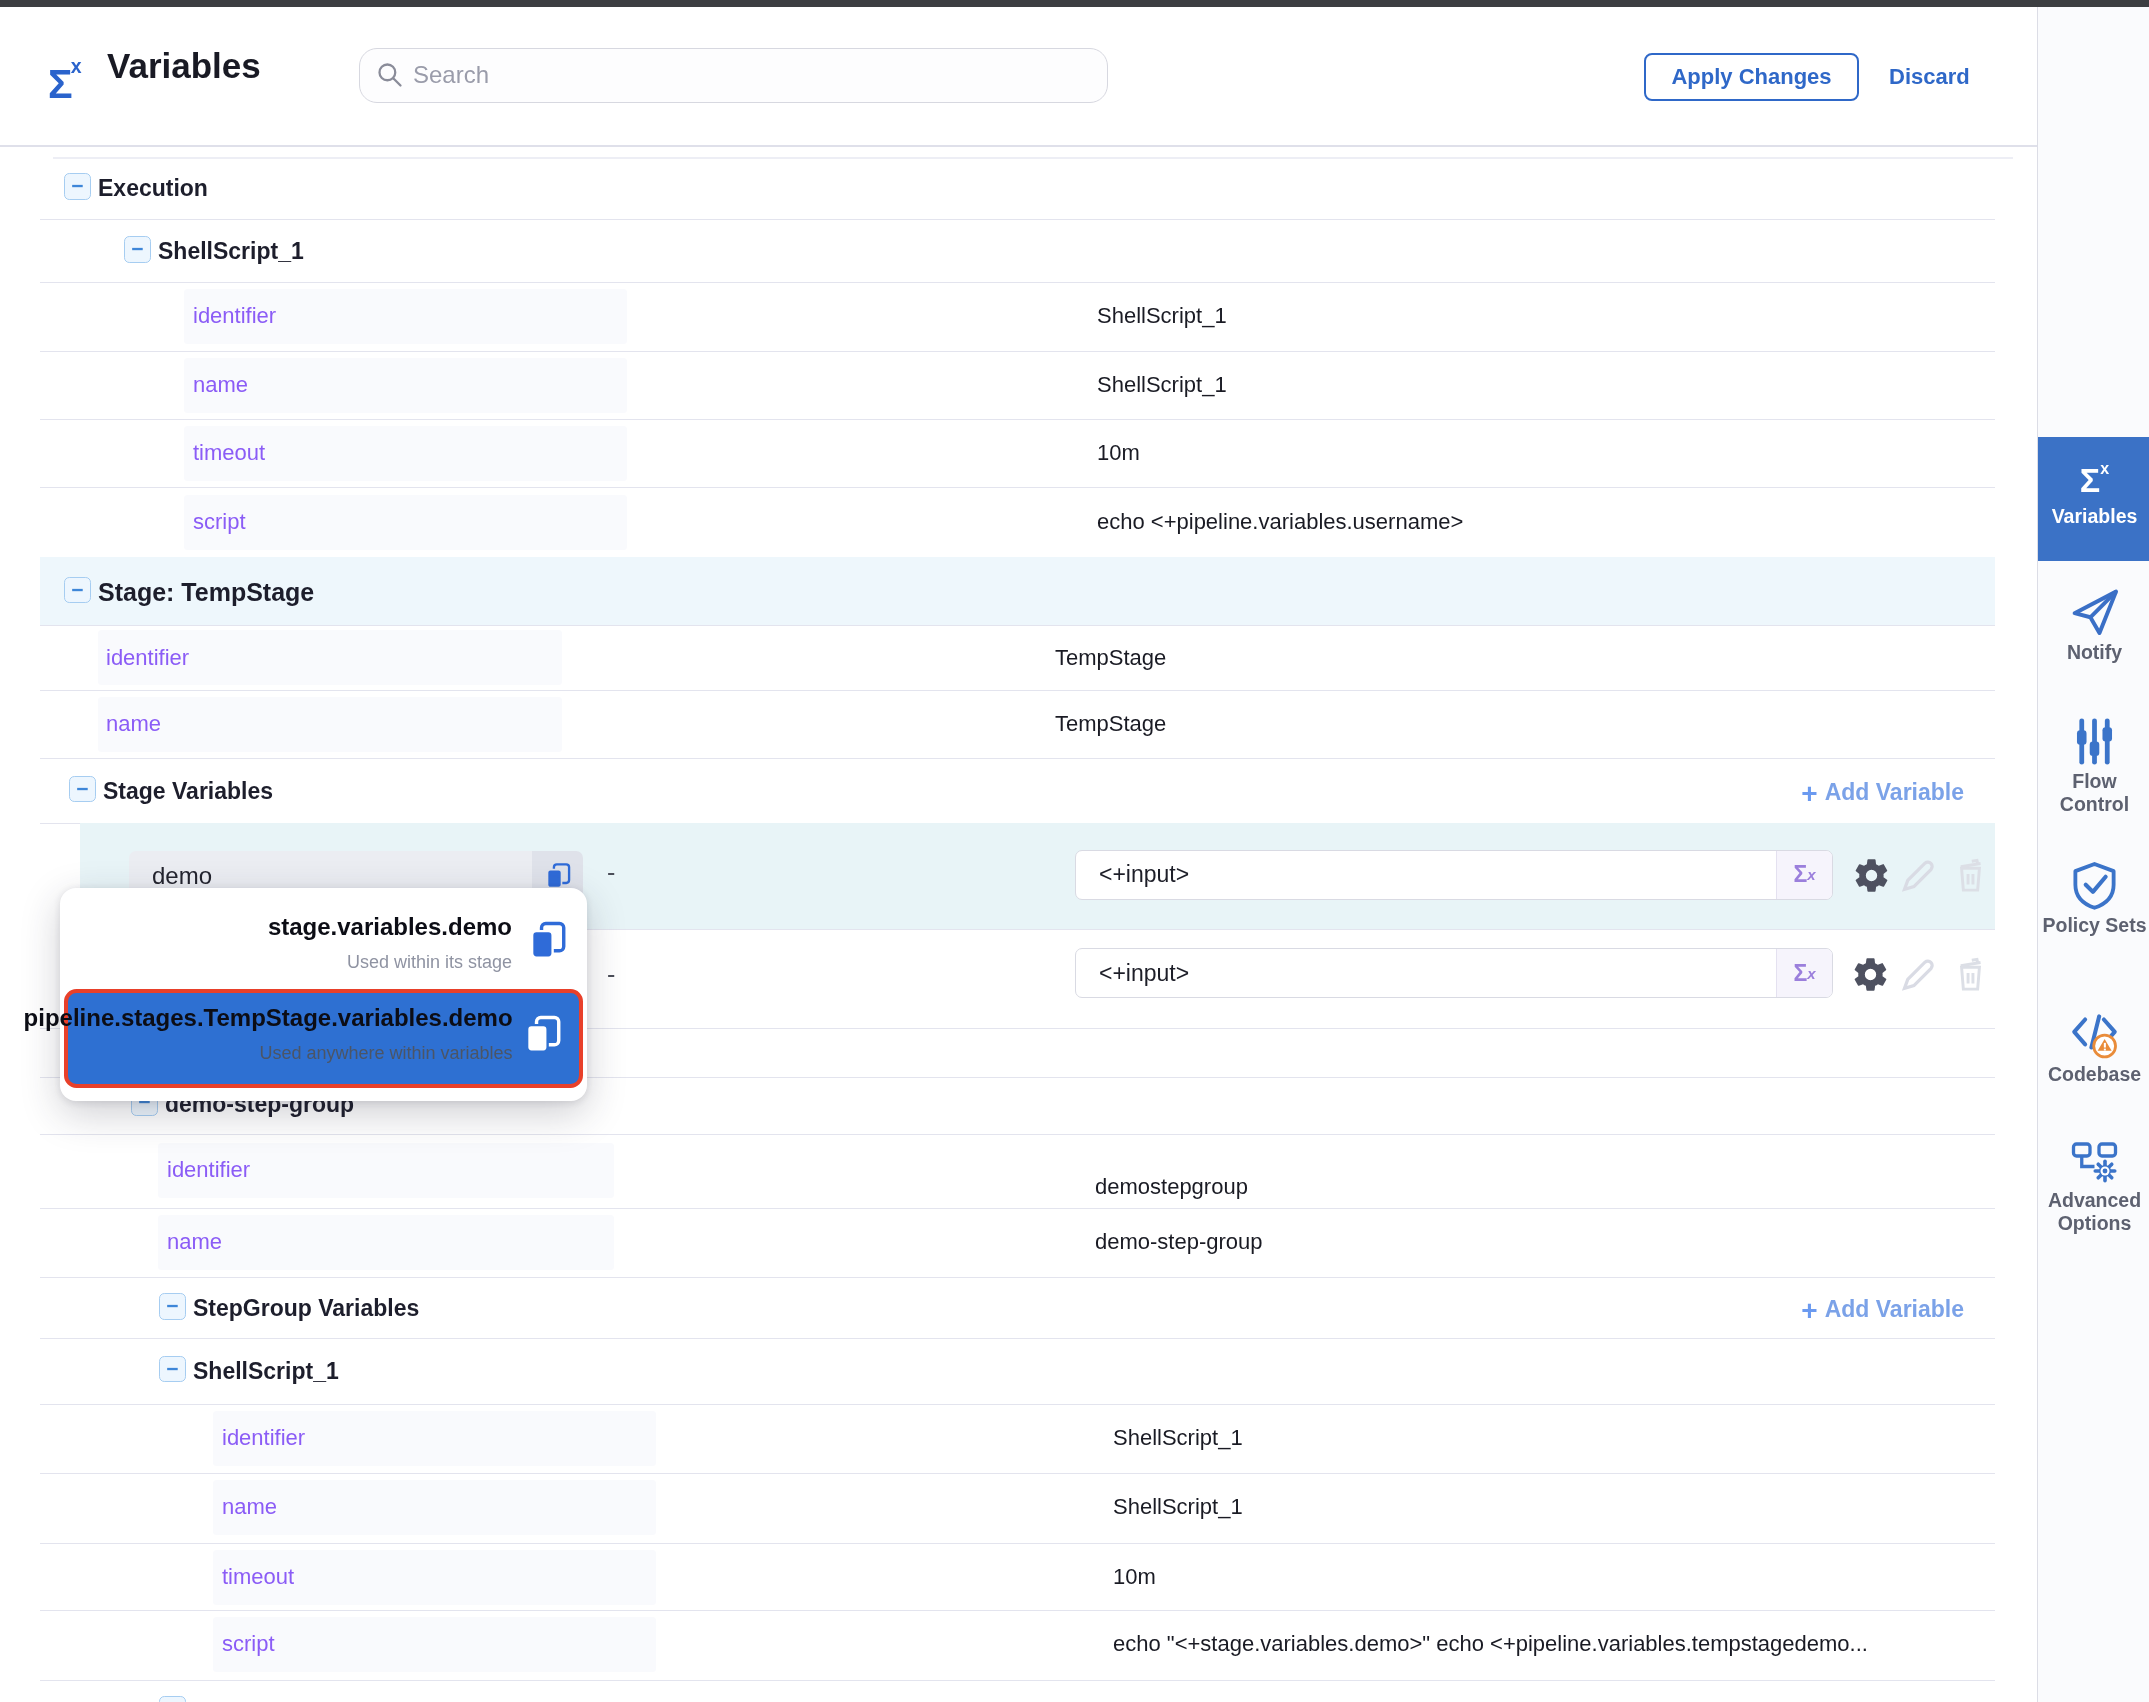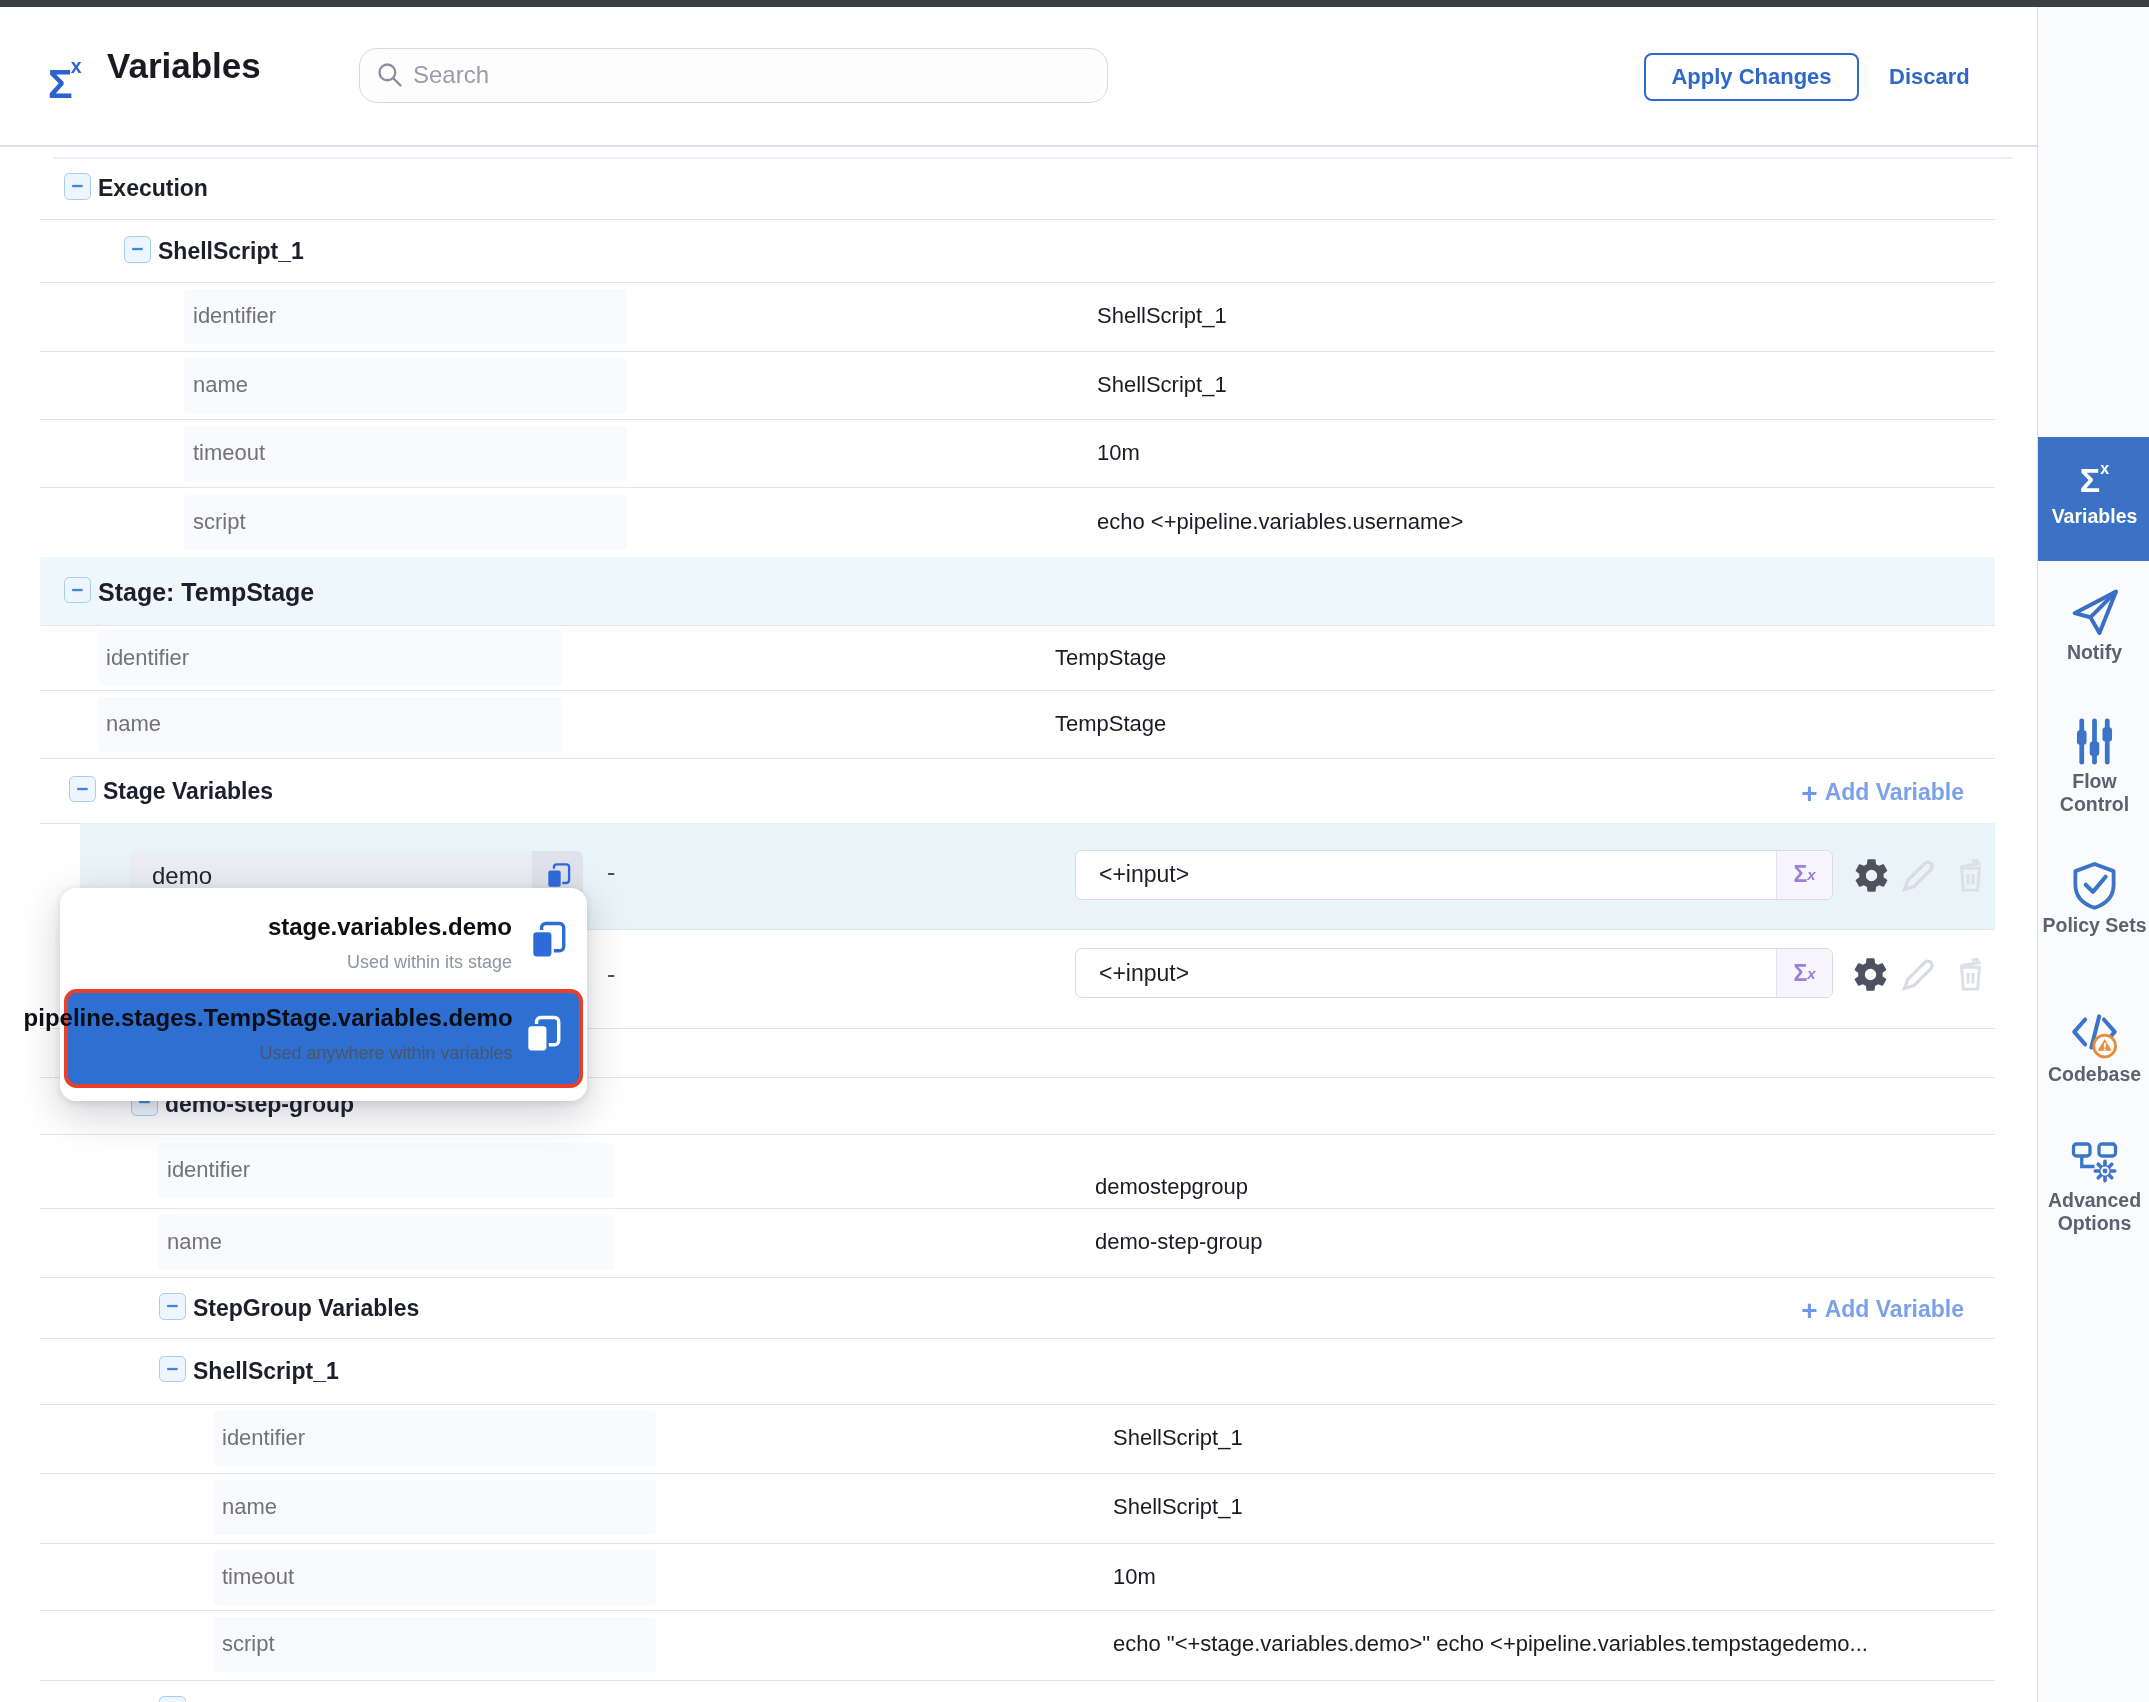--- a/index.html
+++ b/index.html
@@ -20,21 +20,21 @@
   #apply-btn{left:1644px;top:53px;width:211px;height:44px;border:2.2px solid #2f68c8;border-radius:8px;background:#fff;
              color:#2f68c8;font-size:22px;font-weight:700;display:flex;align-items:center;justify-content:center;cursor:pointer;}
   #discard-link{left:1889px;top:64px;font-size:22px;font-weight:600;color:#2f68c8;cursor:pointer;}
   #hdr-divider{left:0;top:145px;width:2037px;height:1.8px;background:#dfe0ea;}
   #hdr-divider2{left:53px;top:157px;width:1960px;height:1.8px;background:#edeef5;}
   
   .row{position:absolute;left:40px;width:1955px;border-bottom:0.9px solid #e3e4ee;}
   .minus{position:absolute;width:26.6px;height:26.6px;border:1.8px solid #a6cdf1;border-radius:5.3px;background:#edf6fe;
          color:#3e86d8;font-size:21px;line-height:24px;text-align:center;box-sizing:border-box;cursor:pointer;font-weight:700;}
   .hdrtxt{position:absolute;font-size:23px;font-weight:700;color:#1d1e2c;}
-  .lbl{position:absolute;font-size:22px;font-weight:500;color:#737373;}
+  .lbl{position:absolute;font-size:22px;font-weight:500;color:#8b5cf6;}
   .chip{position:absolute;background:#f9fafd;border-radius:3.5px;height:55px;}
   .val{position:absolute;font-size:22px;color:#1a1b24;}
   .addvar{position:absolute;right:31px;font-size:23px;font-weight:600;color:#7ba2e8;cursor:pointer;white-space:nowrap;}
   .addvar .plus{color:#6b9af0;font-size:28px;font-weight:600;vertical-align:-2.7px;margin-right:7px;}
   .dash{position:absolute;font-size:25px;color:#4b4e59;}
   .nameinput{position:absolute;height:50px;background:#ebedf2;border-radius:7px 0 0 7px;
              font-size:24px;color:#23242e;display:flex;align-items:center;padding-left:23px;box-sizing:border-box;}
   .copychip{position:absolute;width:51px;height:50px;background:#dfe2ea;border-radius:0 7px 7px 0;
             display:flex;align-items:center;justify-content:center;cursor:pointer;}
   .valinput{position:absolute;height:50px;background:#fff;border:1.3px solid #d9dae3;border-radius:7px;box-sizing:border-box;}

